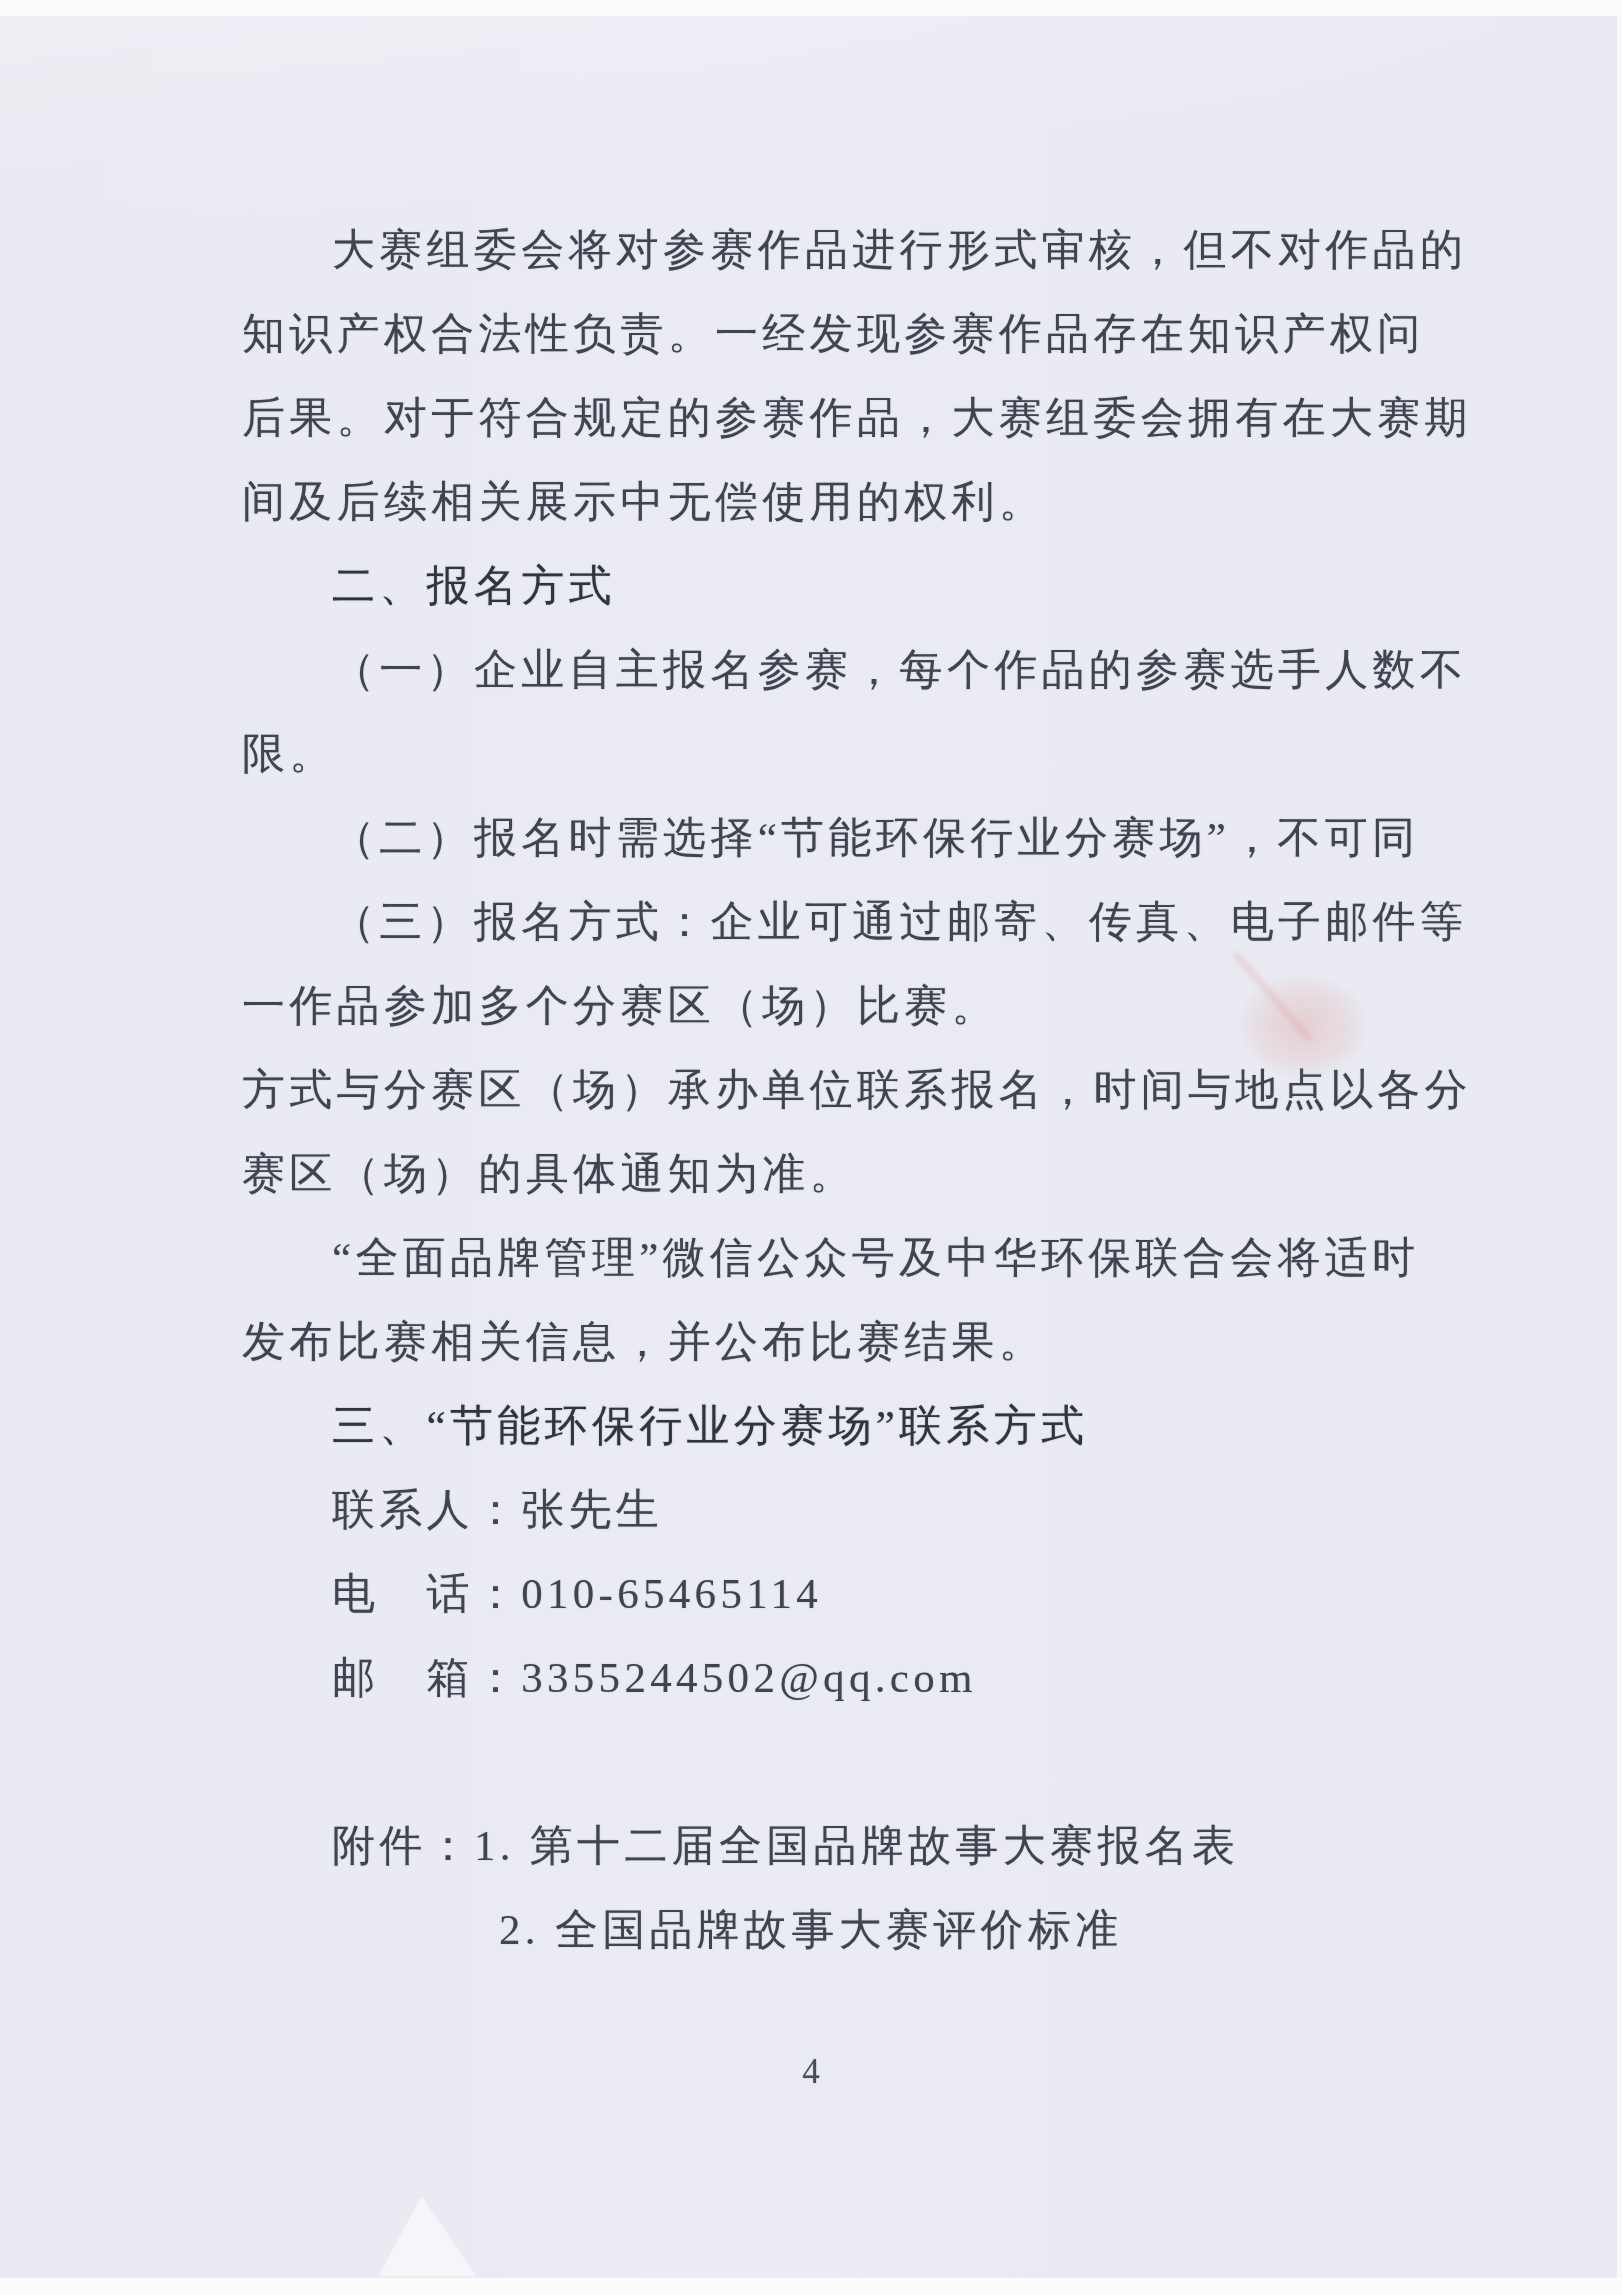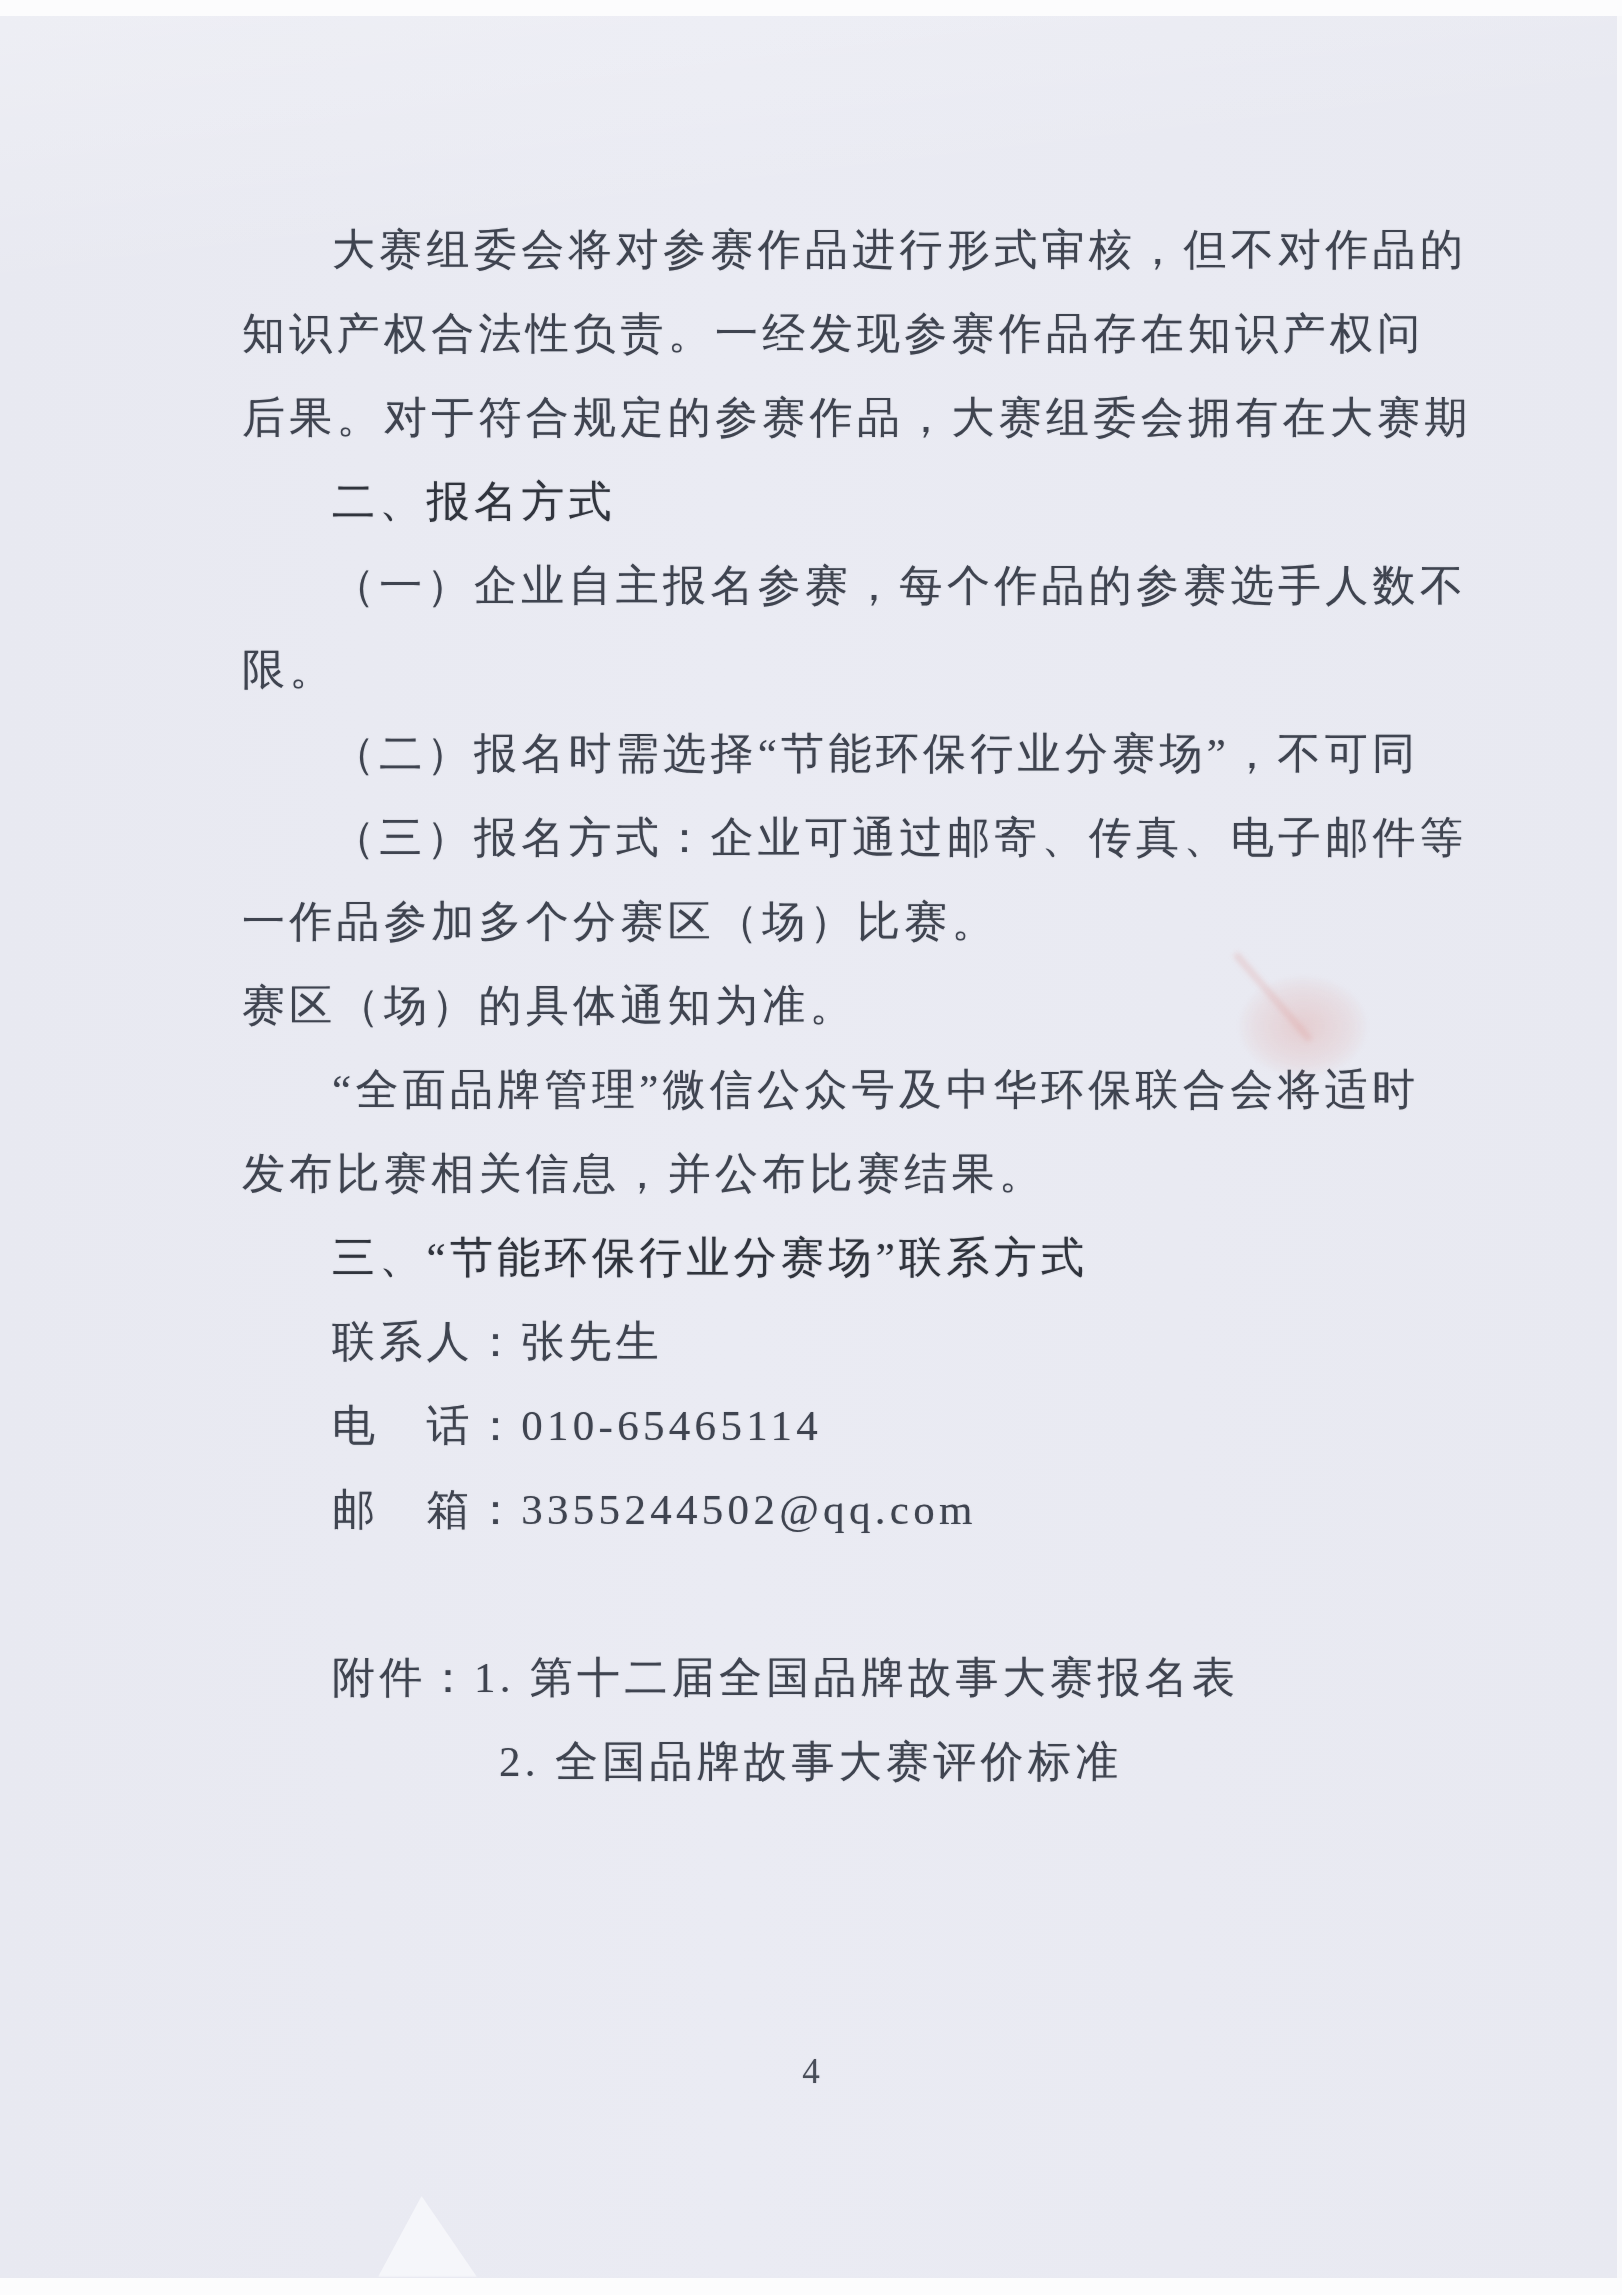--- a/index.html
+++ b/index.html
@@ -97,26 +97,28 @@
 
 <div class="page">
   <div class="edge edge-top"></div>
   <div class="edge edge-bottom"></div>
   <div class="edge edge-right"></div>
 
   <div class="content" id="doc-content">
       <div class="line indent">大赛组委会将对参赛作品进行形式审核，但不对作品的</div>
       <div class="line">知识产权合法性负责。一经发现参赛作品存在知识产权问</div>
       <div class="line">后果。对于符合规定的参赛作品，大赛组委会拥有在大赛期</div>
+      <div class="line">间及后续相关展示中无偿使用的权利。</div>
       <div class="line indent heading">二、报名方式</div>
       <div class="line indent">（一）企业自主报名参赛，每个作品的参赛选手人数不</div>
       <div class="line">限。</div>
       <div class="line indent">（二）报名时需选择“节能环保行业分赛场”，不可同</div>
       <div class="line indent">（三）报名方式：企业可通过邮寄、传真、电子邮件等</div>
       <div class="line">一作品参加多个分赛区（场）比赛。</div>
+      <div class="line">方式与分赛区（场）承办单位联系报名，时间与地点以各分</div>
       <div class="line">赛区（场）的具体通知为准。</div>
       <div class="line indent">“全面品牌管理”微信公众号及中华环保联合会将适时</div>
       <div class="line">发布比赛相关信息，并公布比赛结果。</div>
       <div class="line indent heading">三、“节能环保行业分赛场”联系方式</div>
       <div class="line indent">联系人：张先生</div>
       <div class="line indent">电　话：010-65465114</div>
       <div class="line indent">邮　箱：3355244502@qq.com</div>
       <div class="line indent gap">附件：1. 第十二届全国品牌故事大赛报名表</div>
       <div class="line attach2">2. 全国品牌故事大赛评价标准</div>
     </div>

